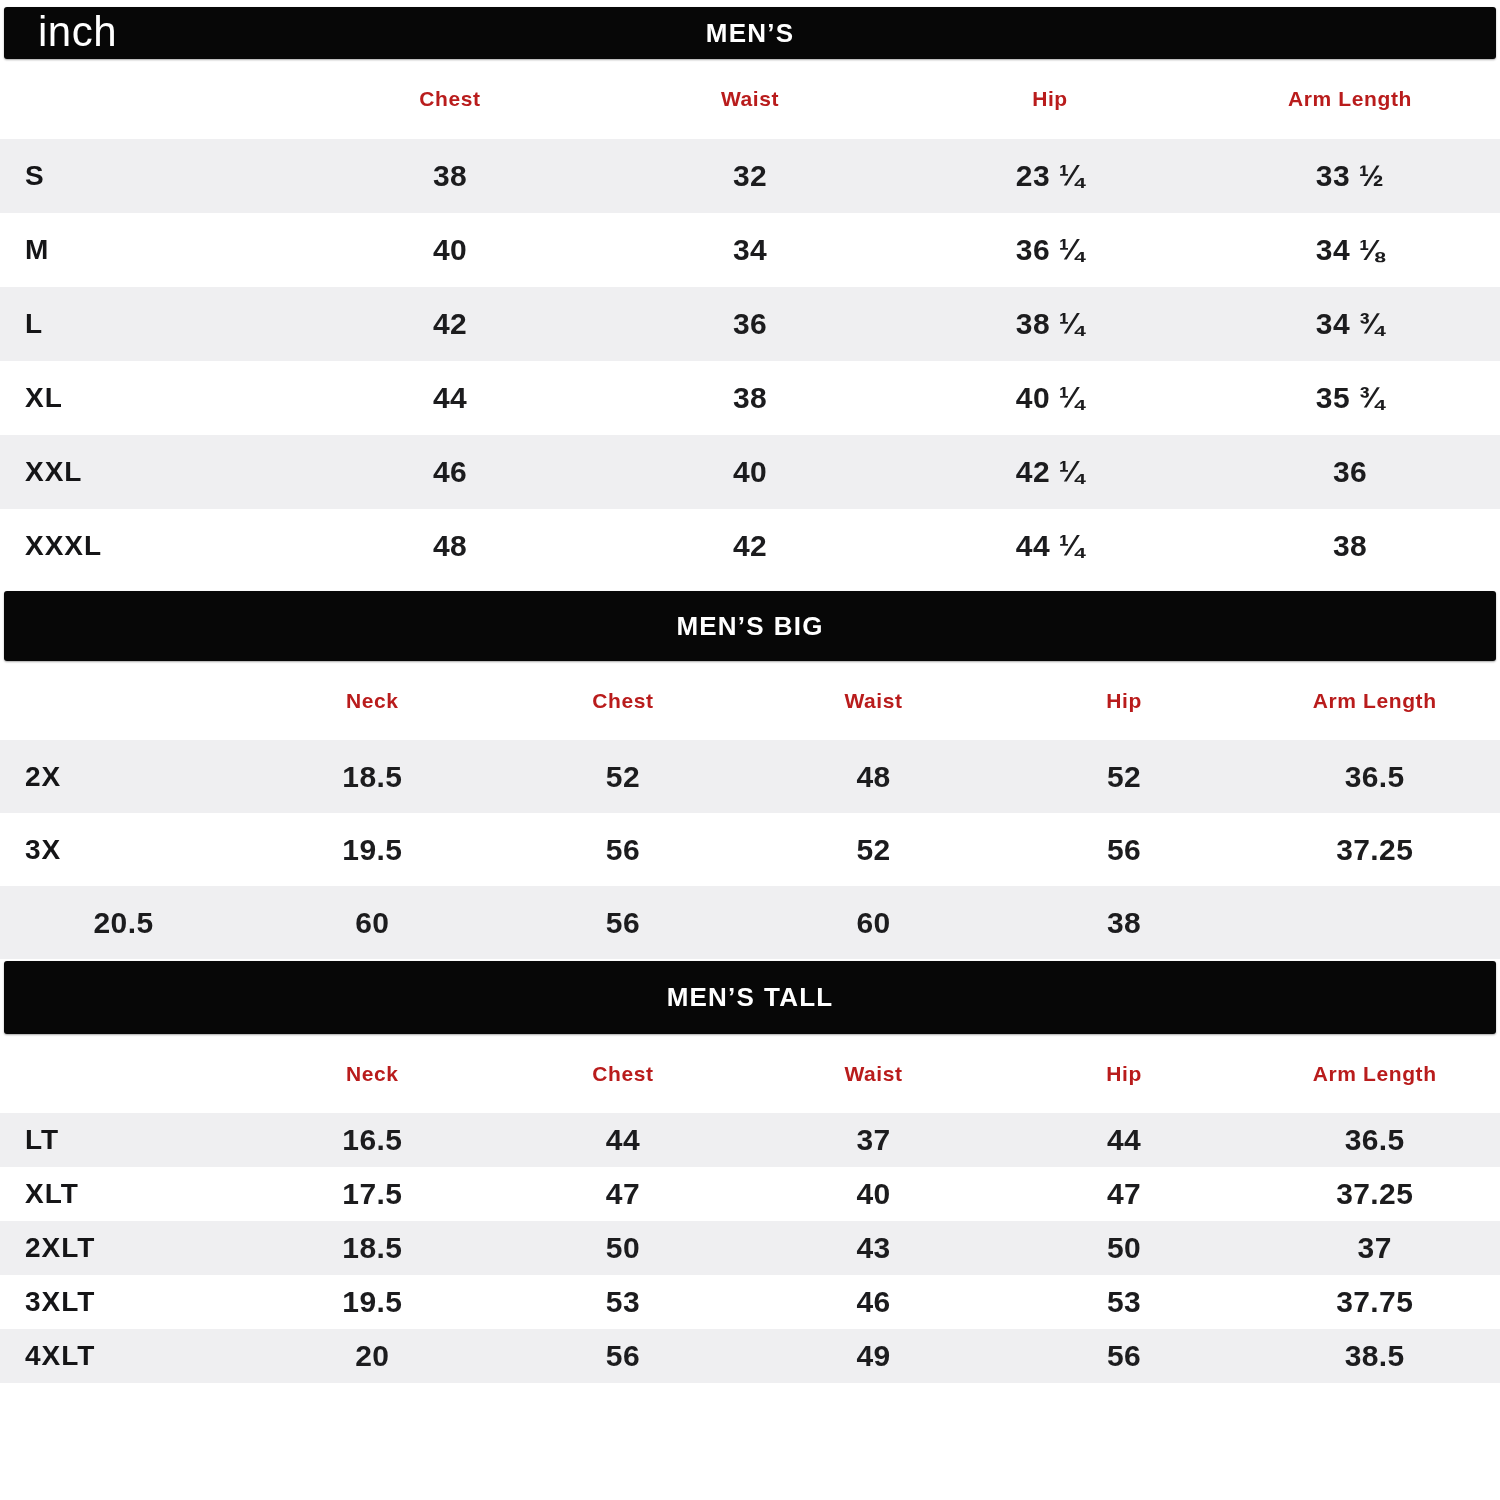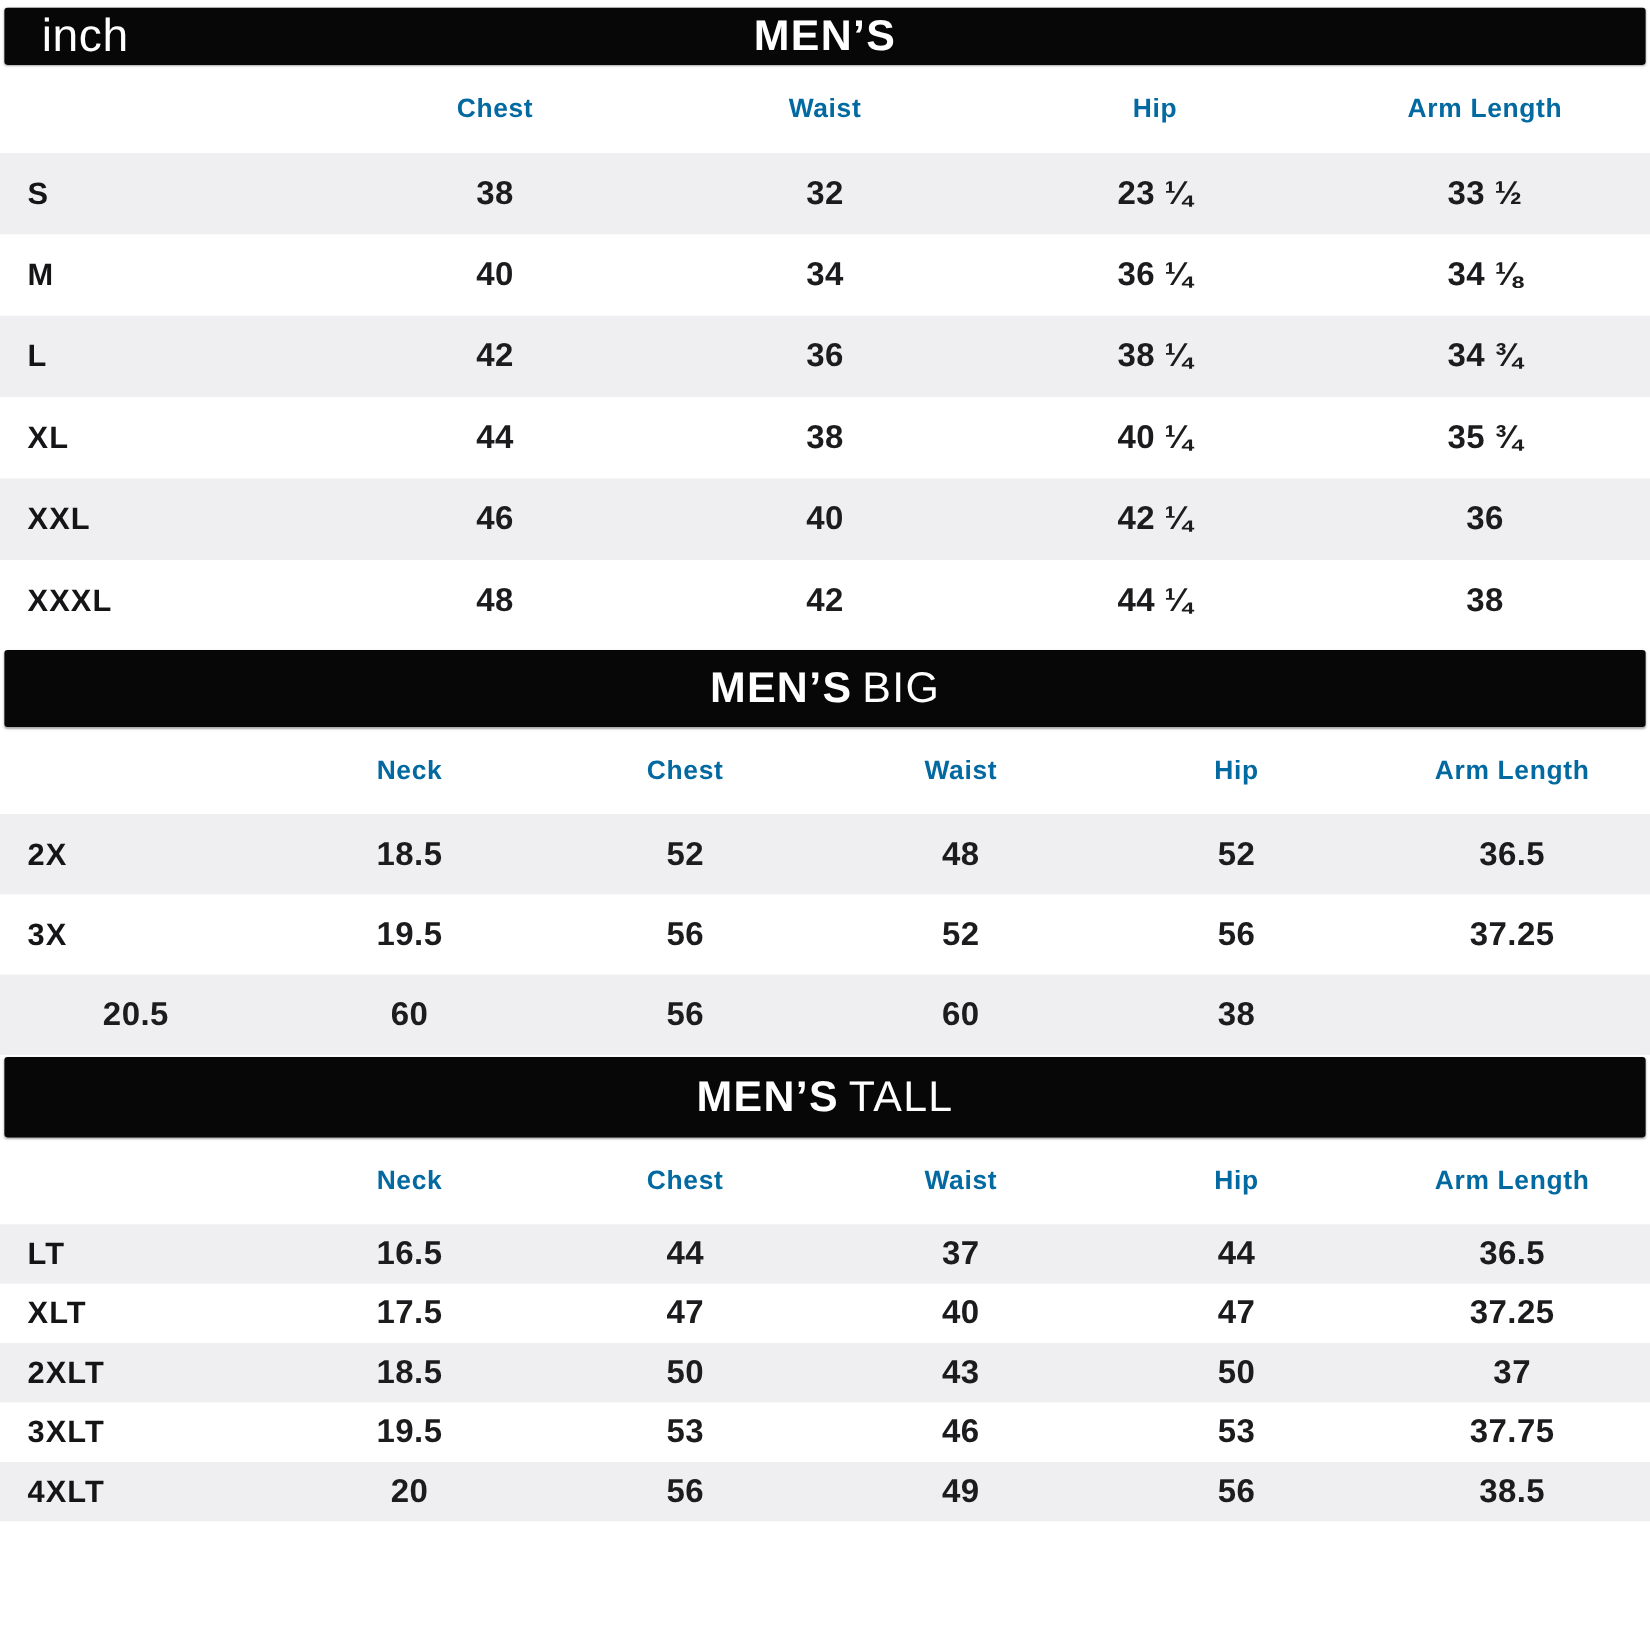--- a/index.html
+++ b/index.html
@@ -35,50 +35,50 @@
   .unit {
     position: absolute;
     left: 34px;
     top: 50%;
     transform: translateY(-52%);
     font-size: 42px;
     font-weight: 400;
     letter-spacing: 0.5px;
   }
   .bar-title {
-    font-size: 39px;
+    font-size: 26px;
     font-weight: 600;
     letter-spacing: 1.2px;
     display: inline-flex;
     align-items: baseline;
   }
-  .bar-title .bold { font-weight: 400; margin-left: 9px; }
+  .bar-title .bold { font-weight: 700; margin-left: 9px; }
   .bar-title .bold:empty { display: none; }
 
   .thead { height: 80px; }
   .section[data-section="1"] .thead,
   .section[data-section="2"] .thead { height: 79px; }
 
   .grid4 { display: grid; grid-template-columns: 300px repeat(4, 1fr); }
   .grid5 { display: grid; grid-template-columns: 247px repeat(5, 1fr); }
 
   .row { width: 100%; }
   .section[data-section="0"] .row { height: 74px; }
   .section[data-section="1"] .row { height: 73px; }
   .section[data-section="2"] .row { height: 54px; }
   .row.shaded { background: #efeff1; }
 
   .th {
     display: flex;
     align-items: center;
     justify-content: center;
-    font-size: 24px;
+    font-size: 21px;
     font-weight: 600;
     letter-spacing: 0.6px;
-    color: #0369a1;
+    color: #b91c1c;
   }
   .thead { align-items: center; }
   .td {
     display: flex;
     align-items: center;
     justify-content: center;
     font-size: 30px;
     font-weight: 600;
     letter-spacing: 0.4px;
     color: #1c1c1e;

